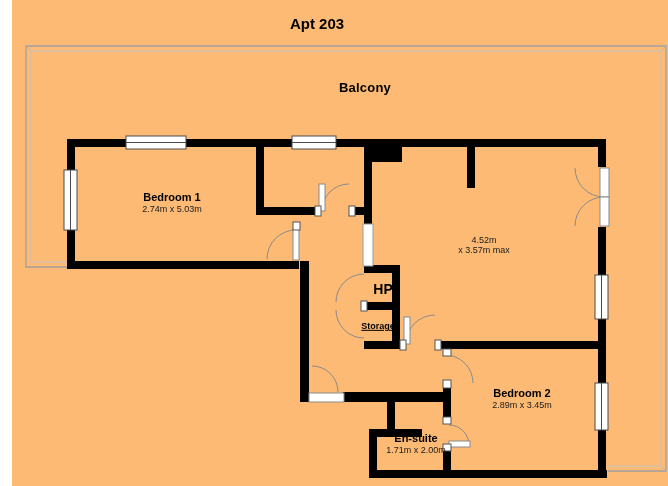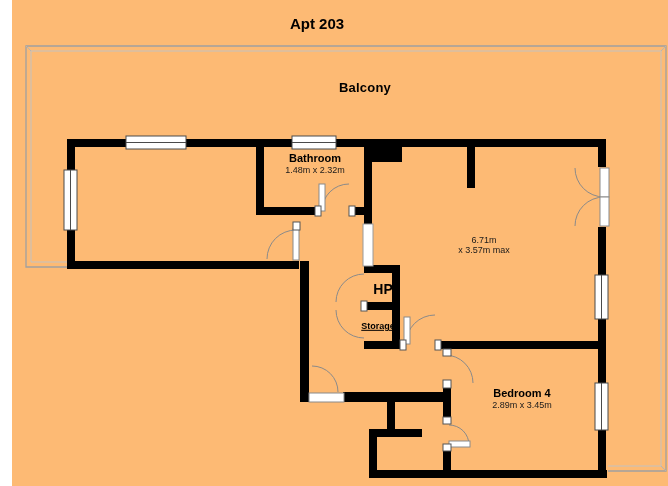--- a/index.html
+++ b/index.html
@@ -139,35 +139,39 @@
       <path d="M 563,226 A 29 29 0 0 1 592,197"></path>
       <rect x="588" y="168" width="9" height="29" fill="#ffffff"></rect>
       <rect x="588" y="197" width="9" height="29" fill="#ffffff"></rect>
     </g>
   </svg>
 
   <div class="lbl title" style="left:305px;top:24px">Apt 203</div>
 
   <div class="lbl balcony" style="left:335px;top:88px">Balcony</div>
 
-
-  <div class="lbl" style="left:303px;top:163px">
-    <div class="rname">Bathroom</div>
-    <div class="rdims">1.48m x 2.32m</div>
+  <div class="lbl" style="left:160px;top:202px">
+    <div class="rname">Bedroom 1</div>
+    <div class="rdims">2.74m x 5.03m</div>
   </div>
 
+
   <div class="lbl" style="left:472px;top:245px">
-    <div class="rdims">6.71m</div>
+    <div class="rdims">4.52m</div>
     <div class="rdims">x 3.57m max</div>
   </div>
 
   <div class="lbl small-room" style="left:371px;top:289px">HP</div>
 
   <div class="lbl tiny-room" style="left:366px;top:326px">Storage</div>
 
 
   <div class="lbl" style="left:510px;top:398px">
-    <div class="rname">Bedroom 4</div>
+    <div class="rname">Bedroom 2</div>
     <div class="rdims">2.89m x 3.45m</div>
   </div>
 
+  <div class="lbl" style="left:404px;top:443px">
+    <div class="rname">En-suite</div>
+    <div class="rdims">1.71m x 2.00m</div>
+  </div>
 
 </div>
 
 </body></html>

